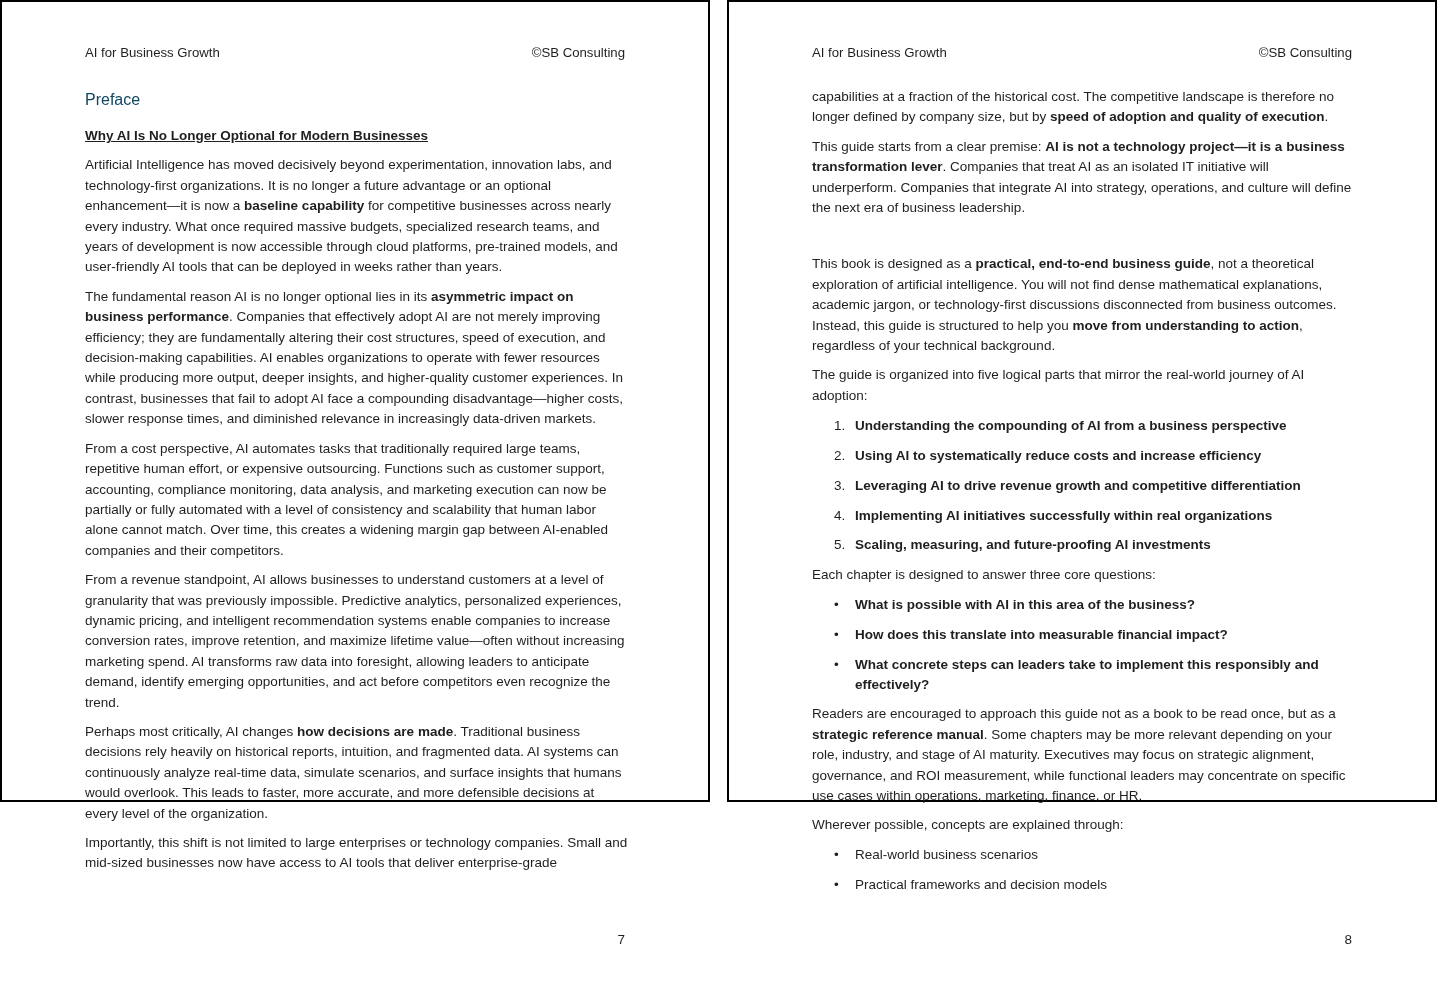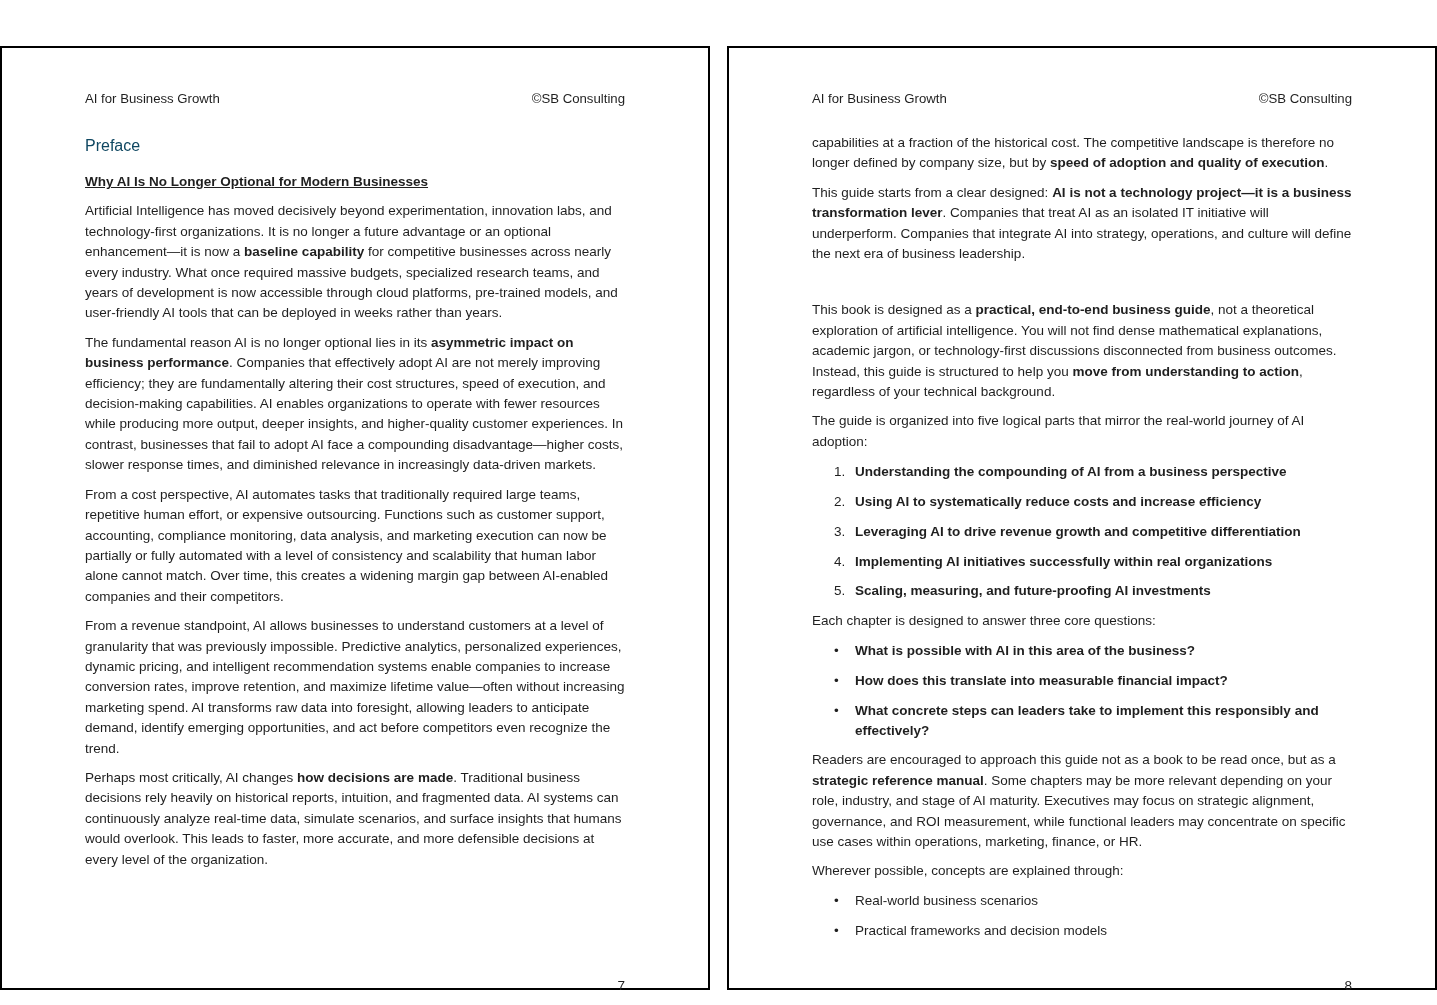--- a/index.html
+++ b/index.html
@@ -2,22 +2,22 @@
 <html><head>
 <meta charset="utf-8">
 <style>
   html, body { margin:0; padding:0; }
   body {
     width:1437px; height:1005px; position:relative; background:#ffffff;
     font-family:"Liberation Sans", sans-serif; color:#1f1f1f;
     -webkit-font-smoothing:antialiased;
   }
   .page {
-    position:absolute; top:0; width:710px; height:944px;
-    background:#fff; border:2px solid #000; box-sizing:border-box;margin-top:46px;
+    position:absolute; top:0; width:710px; height:802px;
+    background:#fff; border:2px solid #000; box-sizing:border-box;
   }
   .page-left  { left:0; }
   .page-right { left:727px; }
   .page-header {
     position:absolute; top:43px; left:83px; right:83px;
     display:flex; justify-content:space-between;
     font-size:13.2px; line-height:16px; color:#1f1f1f;
   }
   .content {
     position:absolute; top:85px; left:83px; width:544px;
@@ -47,32 +47,33 @@
     <span>©SB Consulting</span>
   </div>
   <div class="content">
       <div class="h1" style="color: rgb(15, 71, 97);">Preface</div>
       <div class="h2">Why AI Is No Longer Optional for Modern Businesses</div>
       <div class="p"><span>Artificial Intelligence has moved decisively beyond experimentation, innovation labs, and technology-first organizations. It is no longer a future advantage or an optional enhancement—it is now a </span><b>baseline capability</b><span> for competitive businesses across nearly every industry. What once required massive budgets, specialized research teams, and years of development is now accessible through cloud platforms, pre-trained models, and user-friendly AI tools that can be deployed in weeks rather than years.</span></div>
       <div class="p"><span>The fundamental reason AI is no longer optional lies in its </span><b>asymmetric impact on business performance</b><span>. Companies that effectively adopt AI are not merely improving efficiency; they are fundamentally altering their cost structures, speed of execution, and decision-making capabilities. AI enables organizations to operate with fewer resources while producing more output, deeper insights, and higher-quality customer experiences. In contrast, businesses that fail to adopt AI face a compounding disadvantage—higher costs, slower response times, and diminished relevance in increasingly data-driven markets.</span></div>
       <div class="p"><span>From a cost perspective, AI automates tasks that traditionally required large teams, repetitive human effort, or expensive outsourcing. Functions such as customer support, accounting, compliance monitoring, data analysis, and marketing execution can now be partially or fully automated with a level of consistency and scalability that human labor alone cannot match. Over time, this creates a widening margin gap between AI-enabled companies and their competitors.</span></div>
       <div class="p"><span>From a revenue standpoint, AI allows businesses to understand customers at a level of granularity that was previously impossible. Predictive analytics, personalized experiences, dynamic pricing, and intelligent recommendation systems enable companies to increase conversion rates, improve retention, and maximize lifetime value—often without increasing marketing spend. AI transforms raw data into foresight, allowing leaders to anticipate demand, identify emerging opportunities, and act before competitors even recognize the trend.</span></div>
       <div class="p"><span>Perhaps most critically, AI changes </span><b>how decisions are made</b><span>. Traditional business decisions rely heavily on historical reports, intuition, and fragmented data. AI systems can continuously analyze real-time data, simulate scenarios, and surface insights that humans would overlook. This leads to faster, more accurate, and more defensible decisions at every level of the organization.</span></div>
+      <div class="p"><span>Importantly, this shift is not limited to large enterprises or technology companies. Small and mid-sized businesses now have access to AI tools that deliver enterprise-grade</span></div>
     </div>
   <div class="page-num">7</div>
 </div>
 
 <div class="page page-right">
   <div class="page-header">
     <span>AI for Business Growth</span>
     <span>©SB Consulting</span>
   </div>
   <div class="content">
       <div class="p"><span>capabilities at a fraction of the historical cost. The competitive landscape is therefore no longer defined by company size, but by </span><b>speed of adoption and quality of execution</b><span>.</span></div>
-      <div class="p"><span>This guide starts from a clear designed: </span><b>AI is not a technology project—it is a business transformation lever</b><span>. Companies that treat AI as an isolated IT initiative will underperform. Companies that integrate AI into strategy, operations, and culture will define the next era of business leadership.</span></div>
+      <div class="p"><span>This guide starts from a clear premise: </span><b>AI is not a technology project—it is a business transformation lever</b><span>. Companies that treat AI as an isolated IT initiative will underperform. Companies that integrate AI into strategy, operations, and culture will define the next era of business leadership.</span></div>
       <div class="spacer"></div>
       <div class="p"><span>This book is designed as a </span><b>practical, end-to-end business guide</b><span>, not a theoretical exploration of artificial intelligence. You will not find dense mathematical explanations, academic jargon, or technology-first discussions disconnected from business outcomes. Instead, this guide is structured to help you </span><b>move from understanding to action</b><span>, regardless of your technical background.</span></div>
       <div class="p"><span>The guide is organized into five logical parts that mirror the real-world journey of AI adoption:</span></div>
       <div class="list">
         <div class="li">
           <div class="marker">1.</div>
           <div class="li-text"><b>Understanding the compounding of AI from a business perspective</b></div>
         </div>
         <div class="li">
           <div class="marker">2.</div>

